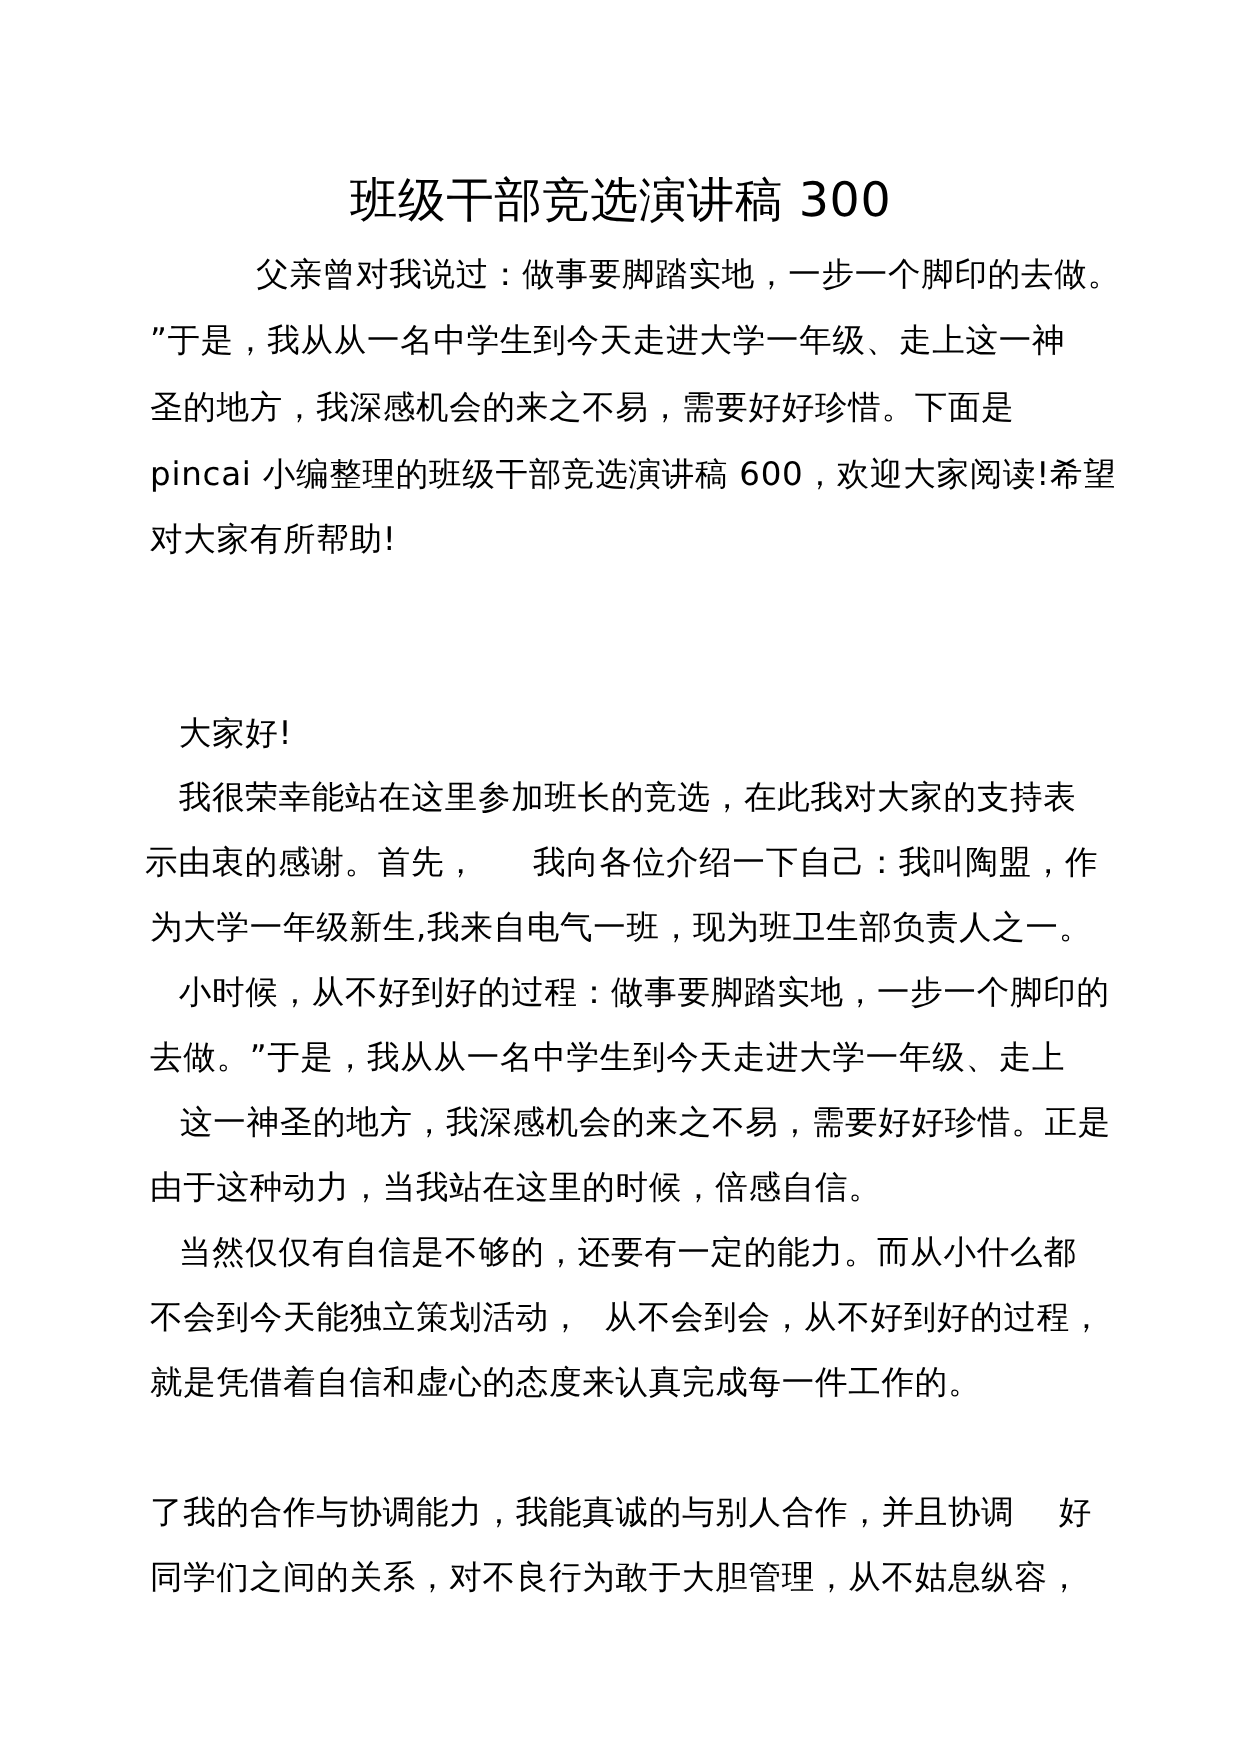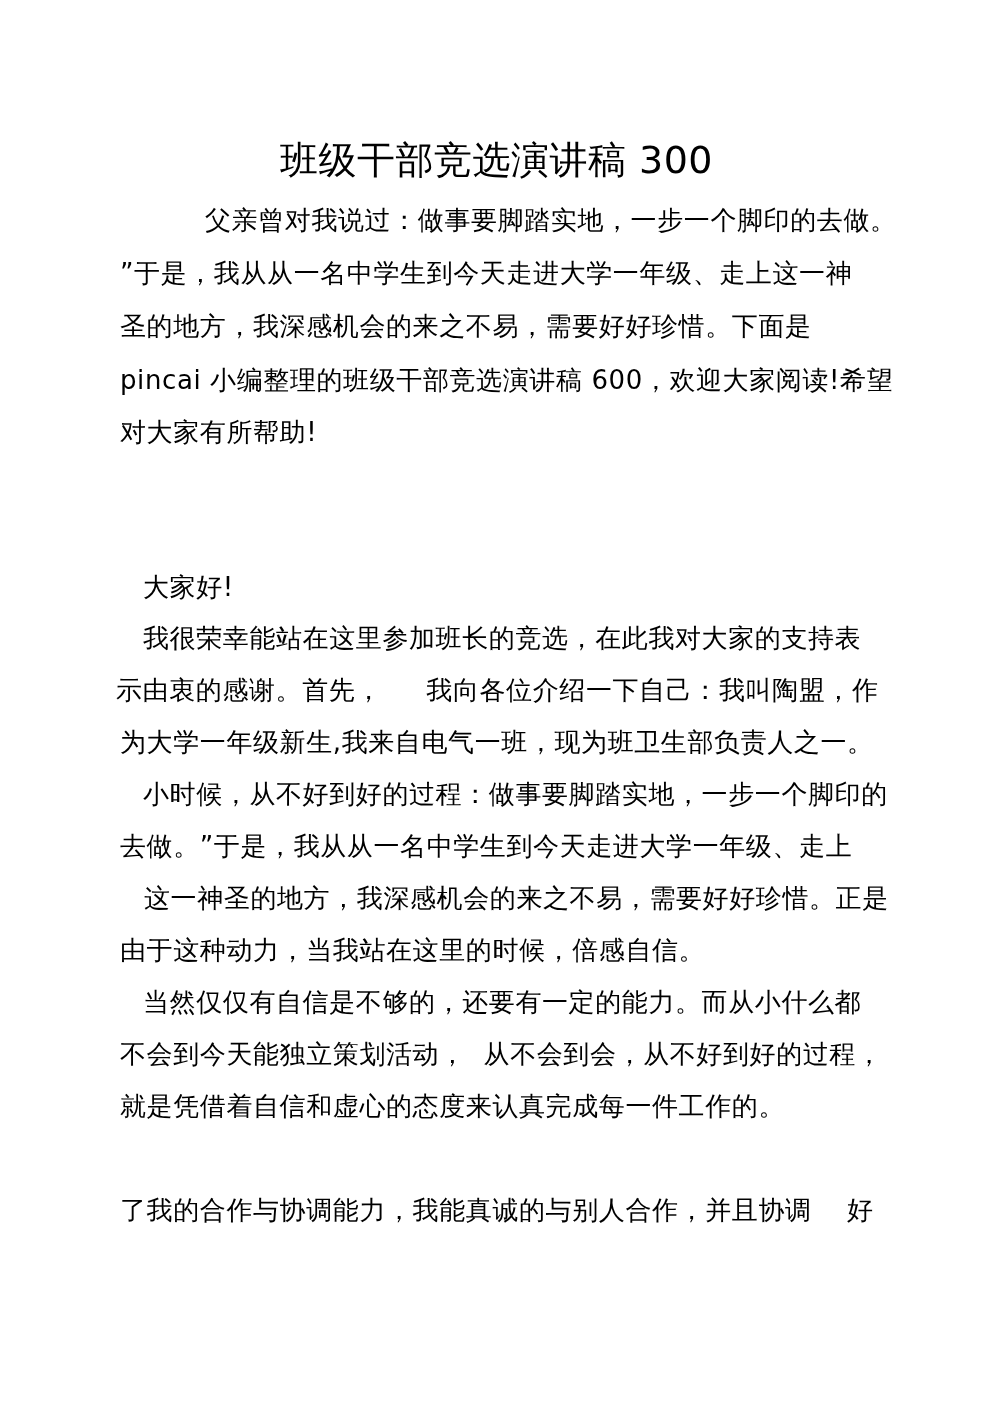--- a/index.html
+++ b/index.html
@@ -27,13 +27,14 @@
   <div class="line" style="left:116px; top:673px;">示由衷的感谢。首先，     我向各位介绍一下自己：我叫陶盟，作</div>
   <div class="line" style="left:120px; top:725px;">为大学一年级新生,我来自电气一班，现为班卫生部负责人之一。</div>
   <div class="line" style="left:143px; top:777px;">小时候，从不好到好的过程：做事要脚踏实地，一步一个脚印的</div>
   <div class="line" style="left:120px; top:829px;">去做。”于是，我从从一名中学生到今天走进大学一年级、走上</div>
   <div class="line" style="left:120px; top:881px;margin-left:24px;">这一神圣的地方，我深感机会的来之不易，需要好好珍惜。正是</div>
   <div class="line" style="left:120px; top:933px;">由于这种动力，当我站在这里的时候，倍感自信。</div>
   <div class="line" style="left:143px; top:985px;">当然仅仅有自信是不够的，还要有一定的能力。而从小什么都</div>
   <div class="line" style="left:120px; top:1037px;">不会到今天能独立策划活动，  从不会到会，从不好到好的过程，</div>
   <div class="line" style="left:120px; top:1089px;">就是凭借着自信和虚心的态度来认真完成每一件工作的。</div>
   <div class="line" style="left:120px; top:1193px;">了我的合作与协调能力，我能真诚的与别人合作，并且协调    好</div>
+  <div class="line" style="left:120px; top:1245px;">同学们之间的关系，对不良行为敢于大胆管理，从不姑息纵容，</div>
 </div>
 
 </body></html>

